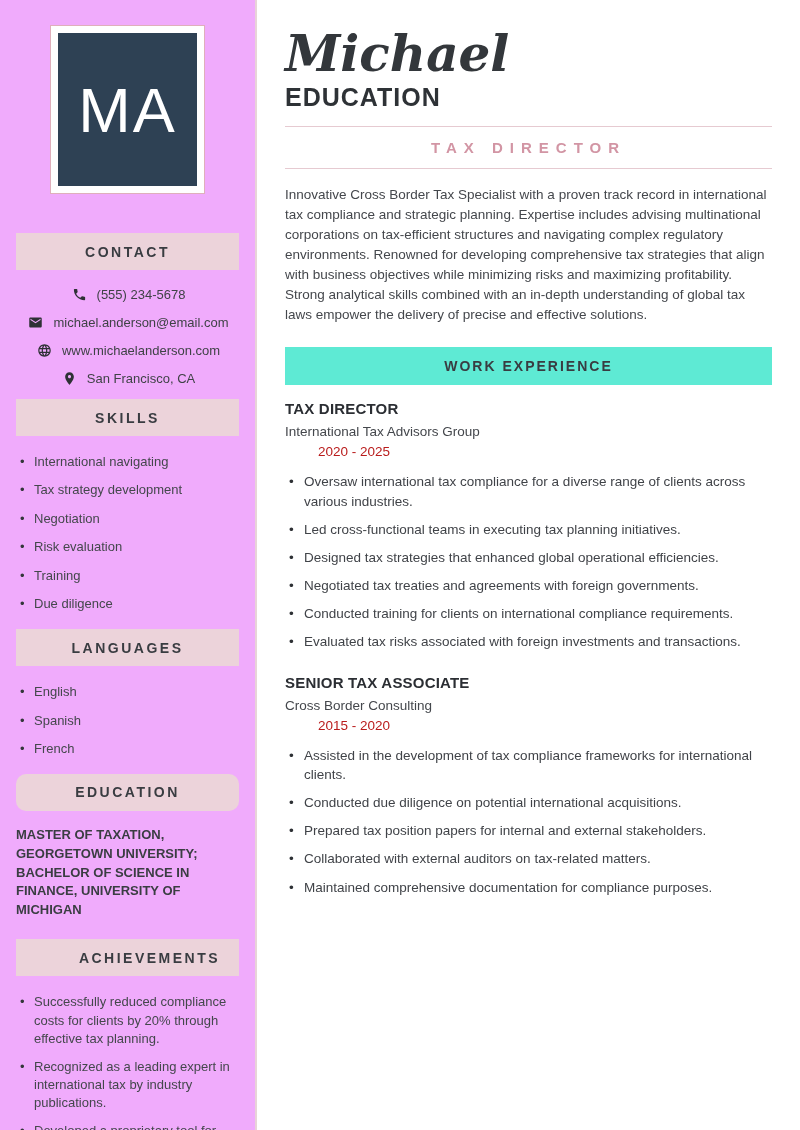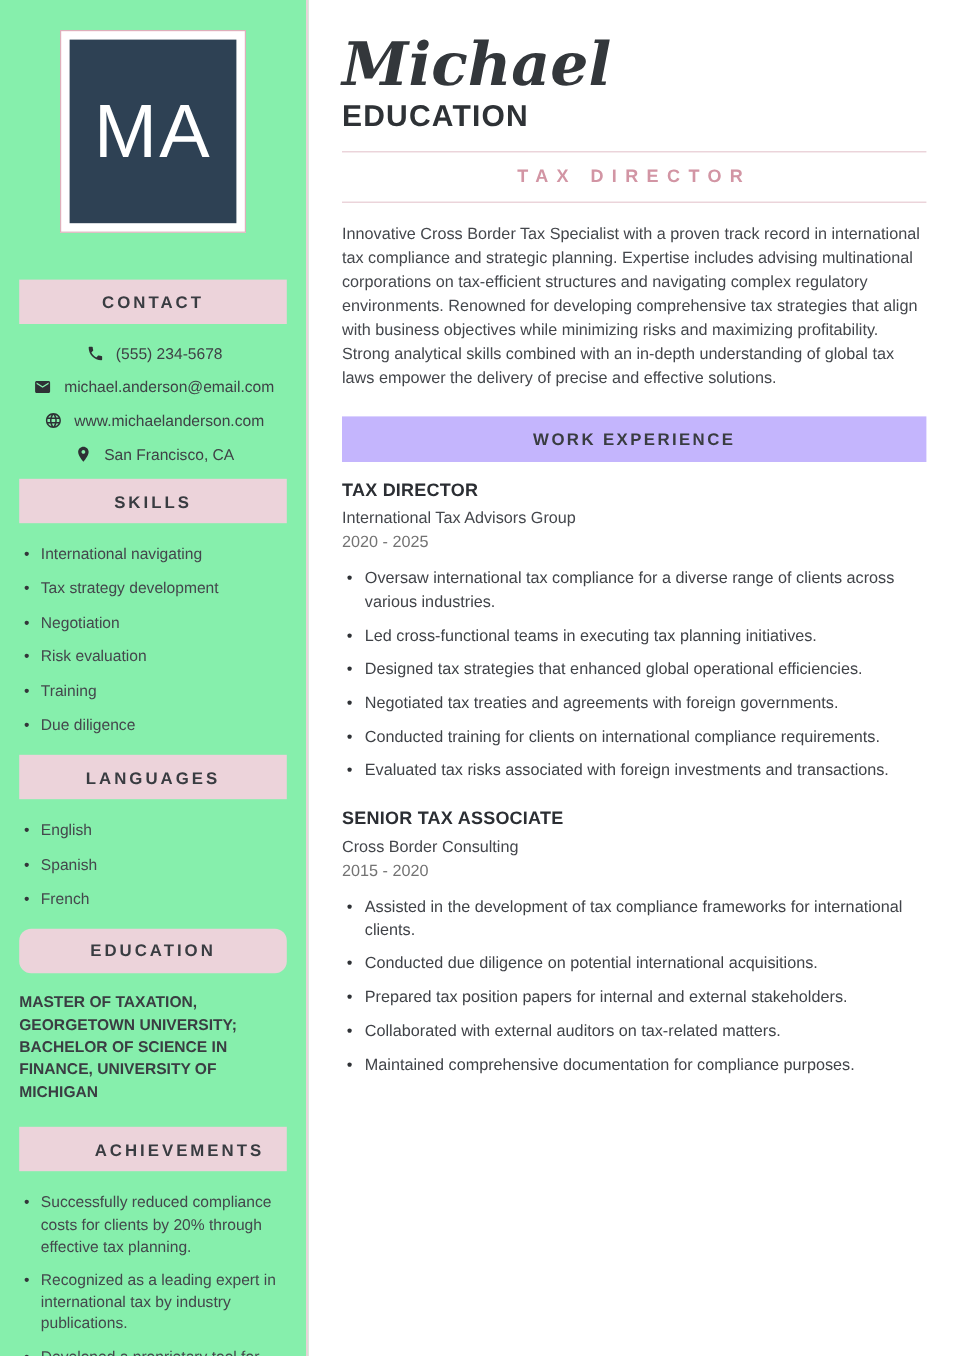--- a/index.html
+++ b/index.html
@@ -10,21 +10,21 @@
     font-family: "Liberation Sans", sans-serif;
     color: #3f4246;
     position: relative;
     overflow: hidden;
   }
 
   
   .sidebar {
     position: absolute; left: 0; top: 0; bottom: 0;
     width: 257px;
-    background: #86efac;
+    background: #f0abfc;
     border-right: 2px solid #e8d3d8;
   }
   .monogram-outer {
     width: 155px; height: 169px;
     margin: 25px auto 0 auto;
     background: #ffffff;
     border: 1px solid #dfafbb;
     padding: 7px;
   }
   .monogram-inner {
@@ -118,34 +118,34 @@
   }
   .summary {
     margin-top: 16px;
     font-size: 13.5px;
     line-height: 1.49;
     color: #44474c;
   }
   .we-band {
     margin-top: 22px;
     height: 38px;
-    background: #c4b5fd;
+    background: #5eead4;
     display: flex; align-items: center; justify-content: center;
     font-size: 14px; font-weight: bold;
     letter-spacing: 2px;
     color: #393c41;
   }
   .job { margin-top: 15px; }
   .job-title {
     font-size: 15px; font-weight: bold;
     color: #2b2e33;
     letter-spacing: 0.2px;
   }
   .job-company { font-size: 13.5px; color: #44474c; margin-top: 7px; }
-  .job-dates   { font-size: 13.5px; color: #737373; margin-top: 5px; }
+  .job-dates   { font-size: 13.5px; color: #b91c1c; margin-top: 5px; margin-left: 33px; }
   .job-bullets { list-style: none; margin-top: 13px; }
   .job-bullets li {
     position: relative;
     padding-left: 19px;
     font-size: 13.5px; color: #404348;
     line-height: 1.45;
     margin-bottom: 8.5px;
   }
   .job-bullets li::before {
     content: "•";

